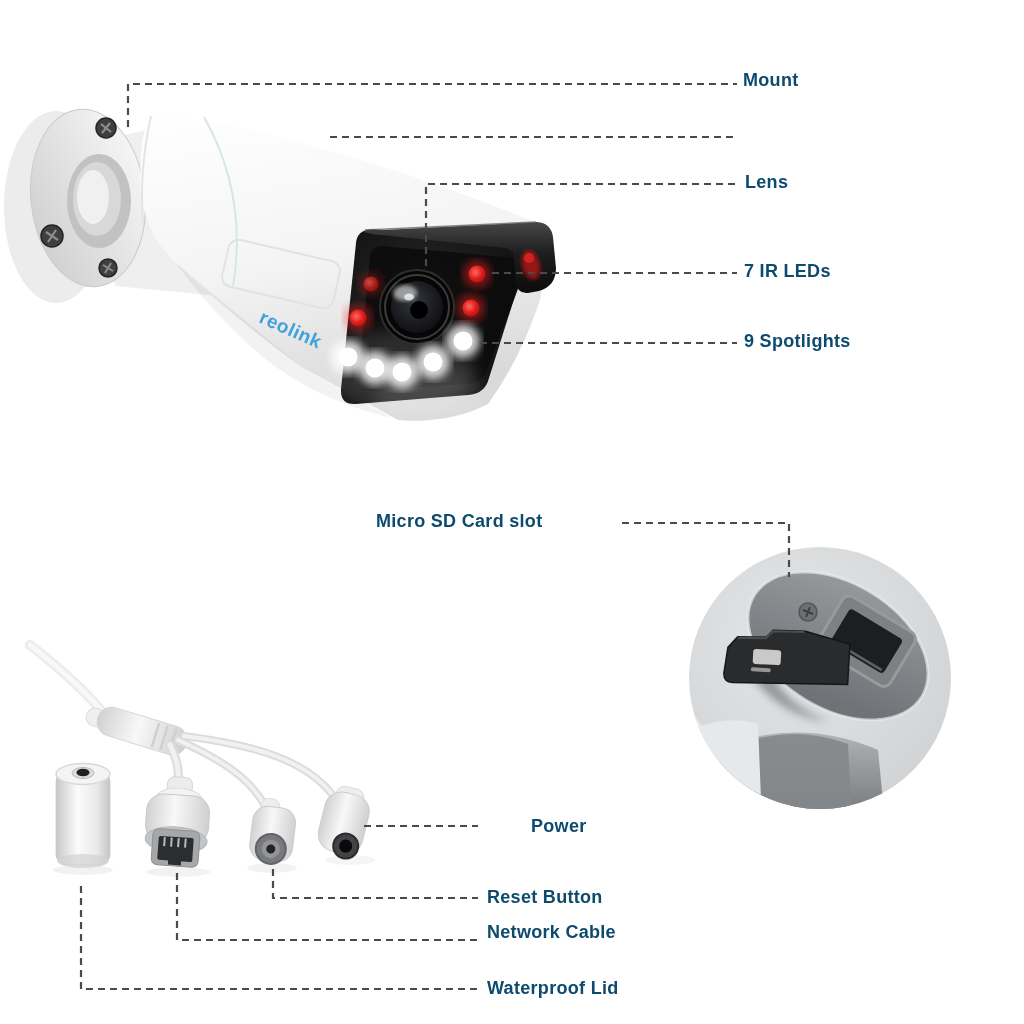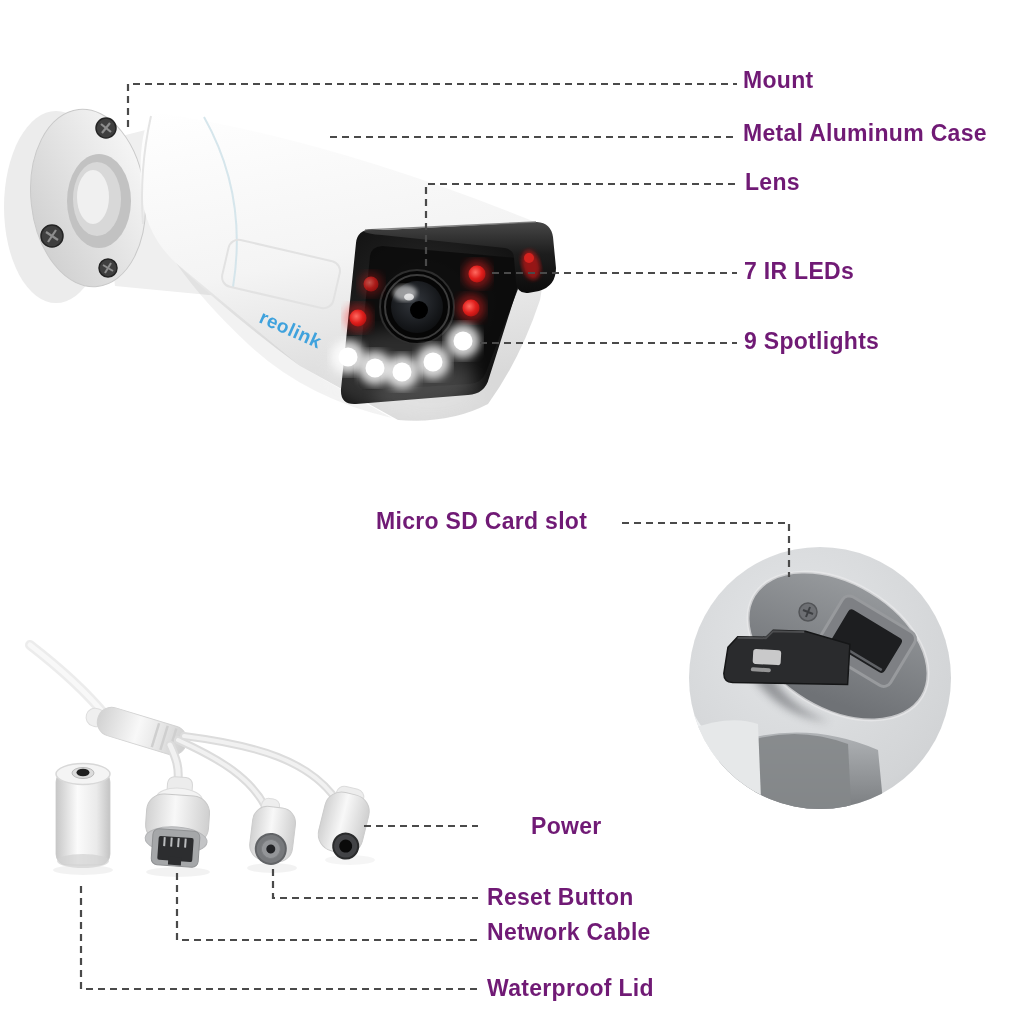--- a/index.html
+++ b/index.html
@@ -1,20 +1,20 @@
 <!DOCTYPE html>
 <html><head>
 <meta charset="utf-8">
 <style>
   html,body{margin:0;padding:0;background:#fff;}
   #scene{position:relative;width:1024px;height:1024px;background:#fff;overflow:hidden;
          font-family:"Liberation Sans",sans-serif;}
   #artwork{position:absolute;left:0;top:0;}
-  .callout-label{position:absolute;font-size:23px;line-height:27px;font-weight:600;
-                 color:#701a75;letter-spacing:.3px;white-space:nowrap;}
+  .callout-label{position:absolute;font-size:18px;line-height:27px;font-weight:600;
+                 color:#0c4a6e;letter-spacing:.3px;white-space:nowrap;}
   #lbl-mount{left:743px;top:67px;}
   #lbl-case{left:743px;top:120px;}
   #lbl-lens{left:745px;top:169px;text-align:right;}
   #lbl-ir{left:744px;top:258px;}
   #lbl-spot{left:744px;top:328px;}
   #lbl-sd{left:376px;top:508px;}
   #lbl-power{left:487px;top:813px;margin-left:44px;}
   #lbl-reset{left:487px;top:884px;}
   #lbl-network{left:487px;top:919px;}
   #lbl-lid{left:487px;top:975px;}
@@ -301,21 +301,20 @@
     <path d="M 480 343 L 737 343"></path>
     <path d="M 622 523 L 789 523 L 789 577"></path>
     <path d="M 364 826 L 478 826"></path>
     <path d="M 273 869 L 273 898 L 478 898"></path>
     <path d="M 177 873 L 177 940 L 478 940"></path>
     <path d="M 81 886 L 81 989 L 478 989"></path>
   </g>
 </svg>
 
   <div class="callout-label" id="lbl-mount">Mount</div>
-  <div class="callout-label" id="lbl-case">Metal Aluminum Case</div>
   <div class="callout-label" id="lbl-lens">Lens</div>
   <div class="callout-label" id="lbl-ir">7 IR LEDs</div>
   <div class="callout-label" id="lbl-spot">9 Spotlights</div>
   <div class="callout-label" id="lbl-sd">
     <div>Micro SD Card slot</div>
   </div>
   <div class="callout-label" id="lbl-power">Power</div>
   <div class="callout-label" id="lbl-reset">Reset Button</div>
   <div class="callout-label" id="lbl-network">Network Cable</div>
   <div class="callout-label" id="lbl-lid">Waterproof Lid</div>

